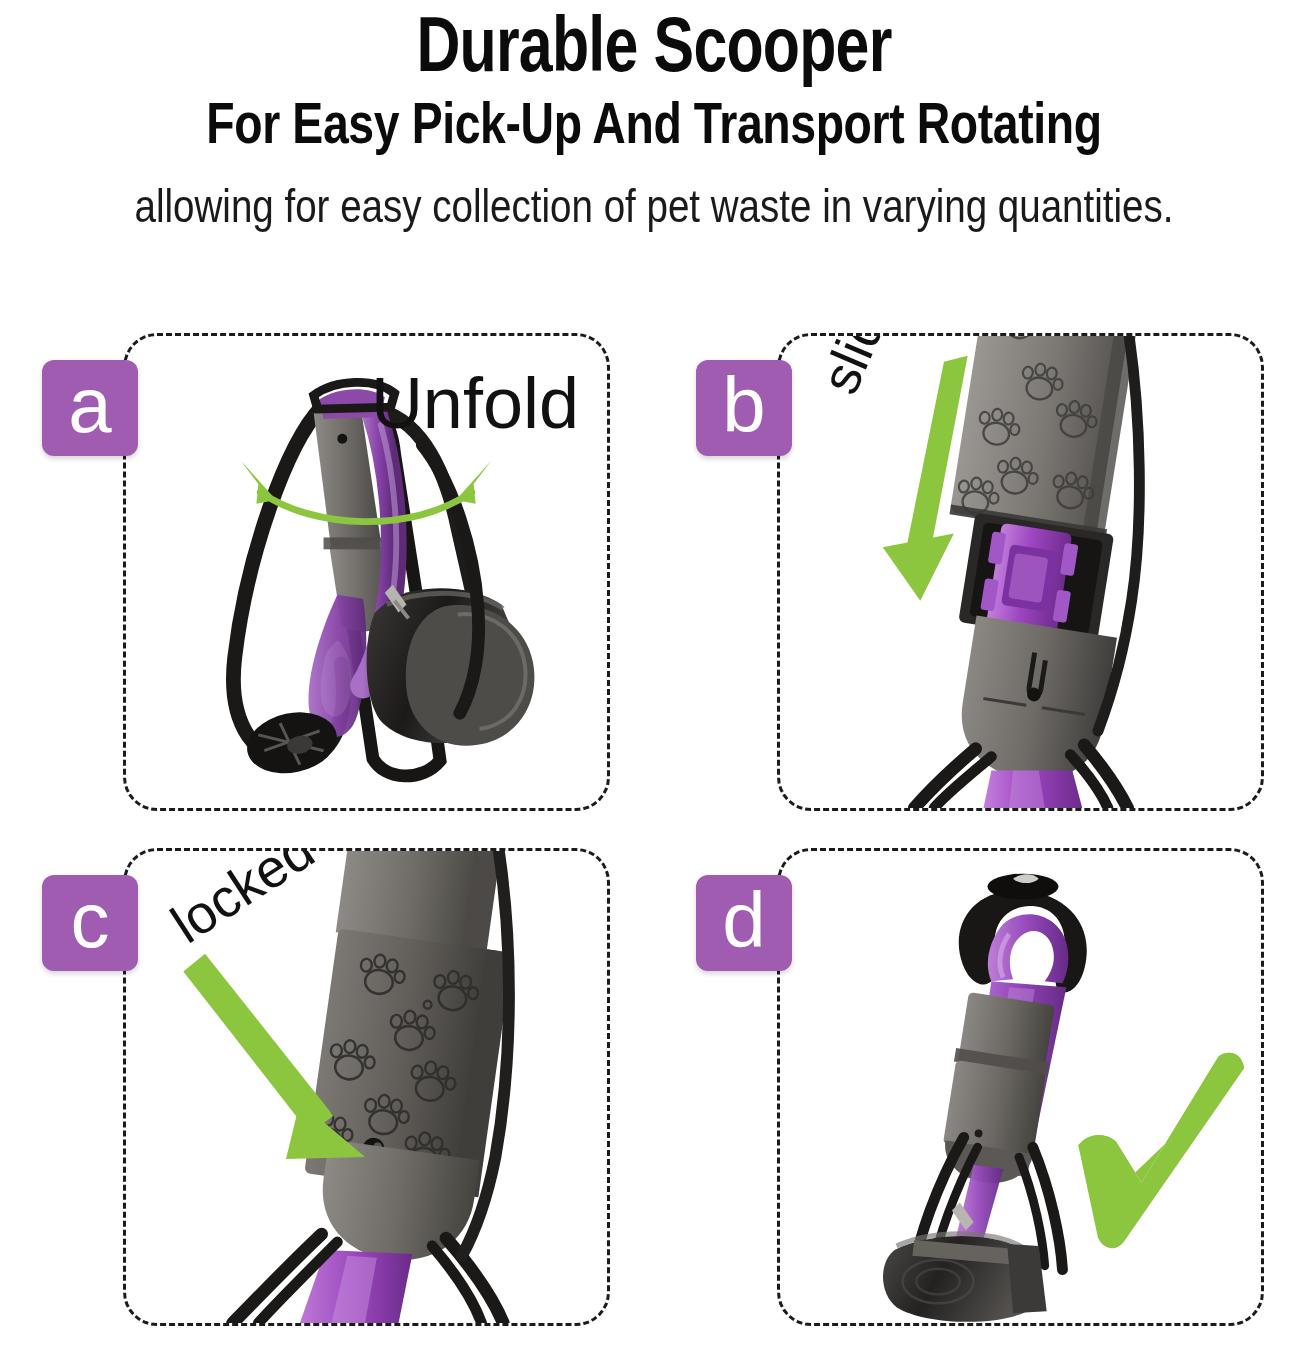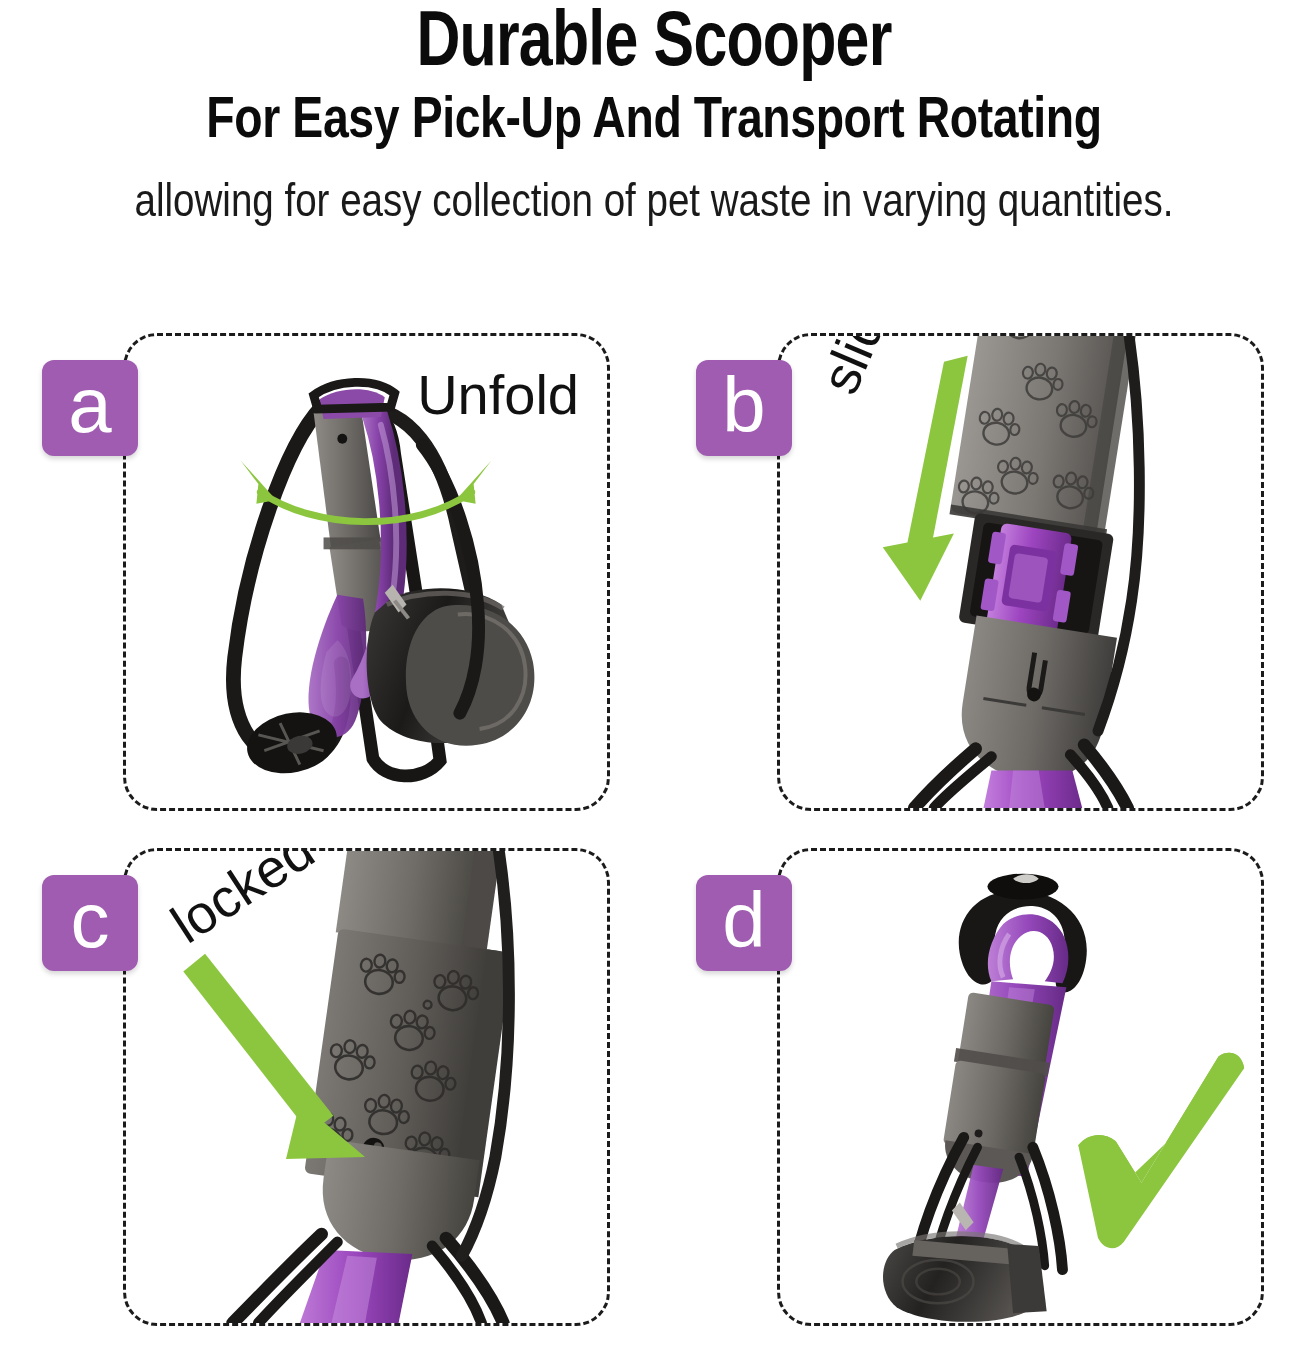--- a/index.html
+++ b/index.html
@@ -12,21 +12,21 @@
     height: 1348px;
     font-family: "Liberation Sans", sans-serif;
     color: #111111;
     overflow: hidden;
     position: relative;
   }
 
   
   .header {
     width: 100%;
-    padding-top: 0;
+    padding-top: 6px;
     text-align: center;
   }
   .title-main {
     font-family: "Liberation Sans", sans-serif;
     font-weight: bold;
     font-size: 78px;
     line-height: 0.98;
     letter-spacing: -1px;
     transform: scaleX(0.78);
     transform-origin: center center;
@@ -117,21 +117,21 @@
   }
   .panel-art svg { display: block; width: 100%; height: 100%; }
 
   .anno {
     position: absolute;
     font-family: "Liberation Sans", sans-serif;
     font-weight: 400;
     color: #111111;
     white-space: nowrap;
   }
-  .anno-unfold { right: 28px; top: 26px; font-size: 56px; }
+  .anno-unfold { right: 28px; top: 26px; font-size: 72px; }
   .anno-slide  { left: 28px;  top: 42px; font-size: 54px;
                  transform: rotate(-67deg); transform-origin: left top; }
   .anno-locked { left: 34px;  top: 52px; font-size: 54px;
                  transform: rotate(-33deg); transform-origin: left top; }
 </style>
 </head>
 <body>
 
 <div class="header">
   <div class="title-main">Durable Scooper</div>

